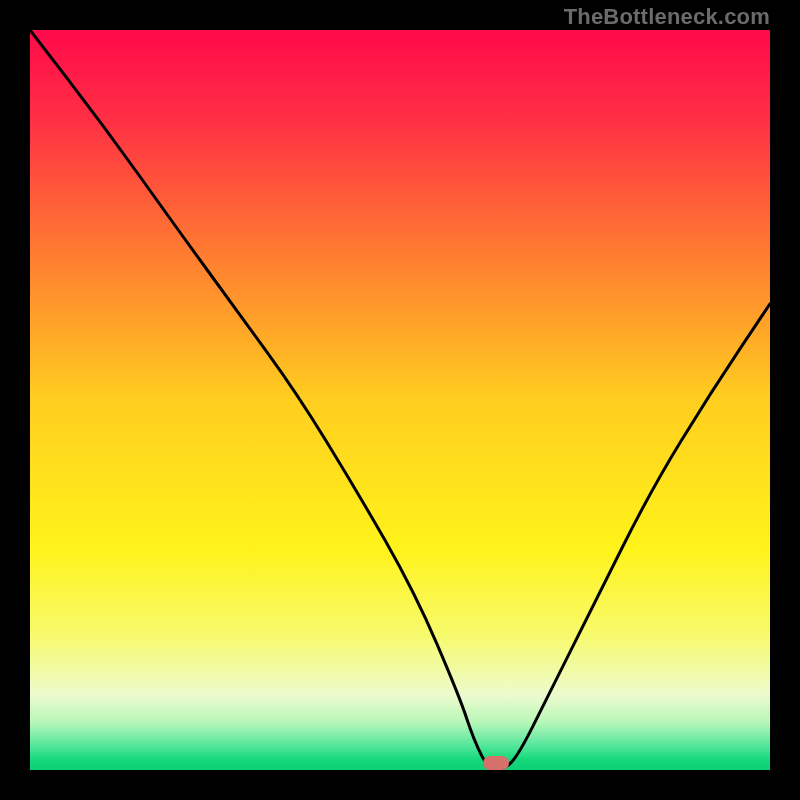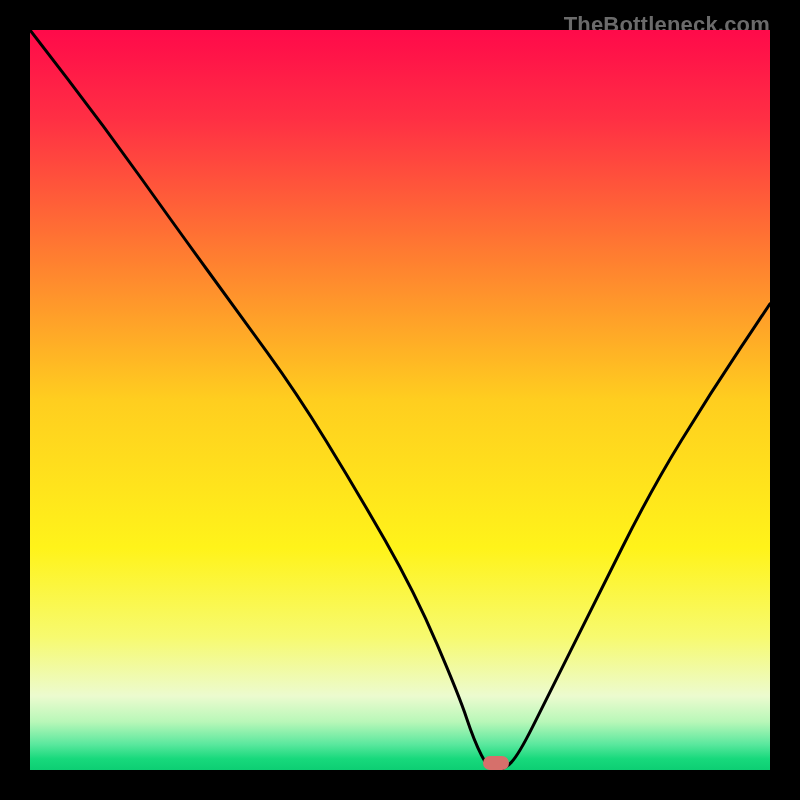--- a/index.html
+++ b/index.html
@@ -32,21 +32,21 @@
   }
   .curve {
     position: absolute;
     left: 0;
     top: 0;
     width: 740px;
     height: 740px;
   }
   .watermark {
     position: absolute;
-    top: 12px;
+    top: 4px;
     right: 30px;
     font-family: Arial, Helvetica, sans-serif;
     font-size: 22px;
     font-weight: 600;
     color: #6b6b6b;
     letter-spacing: 0.2px;
     margin-left: 48px;
   }
   .marker {
     position: absolute;

